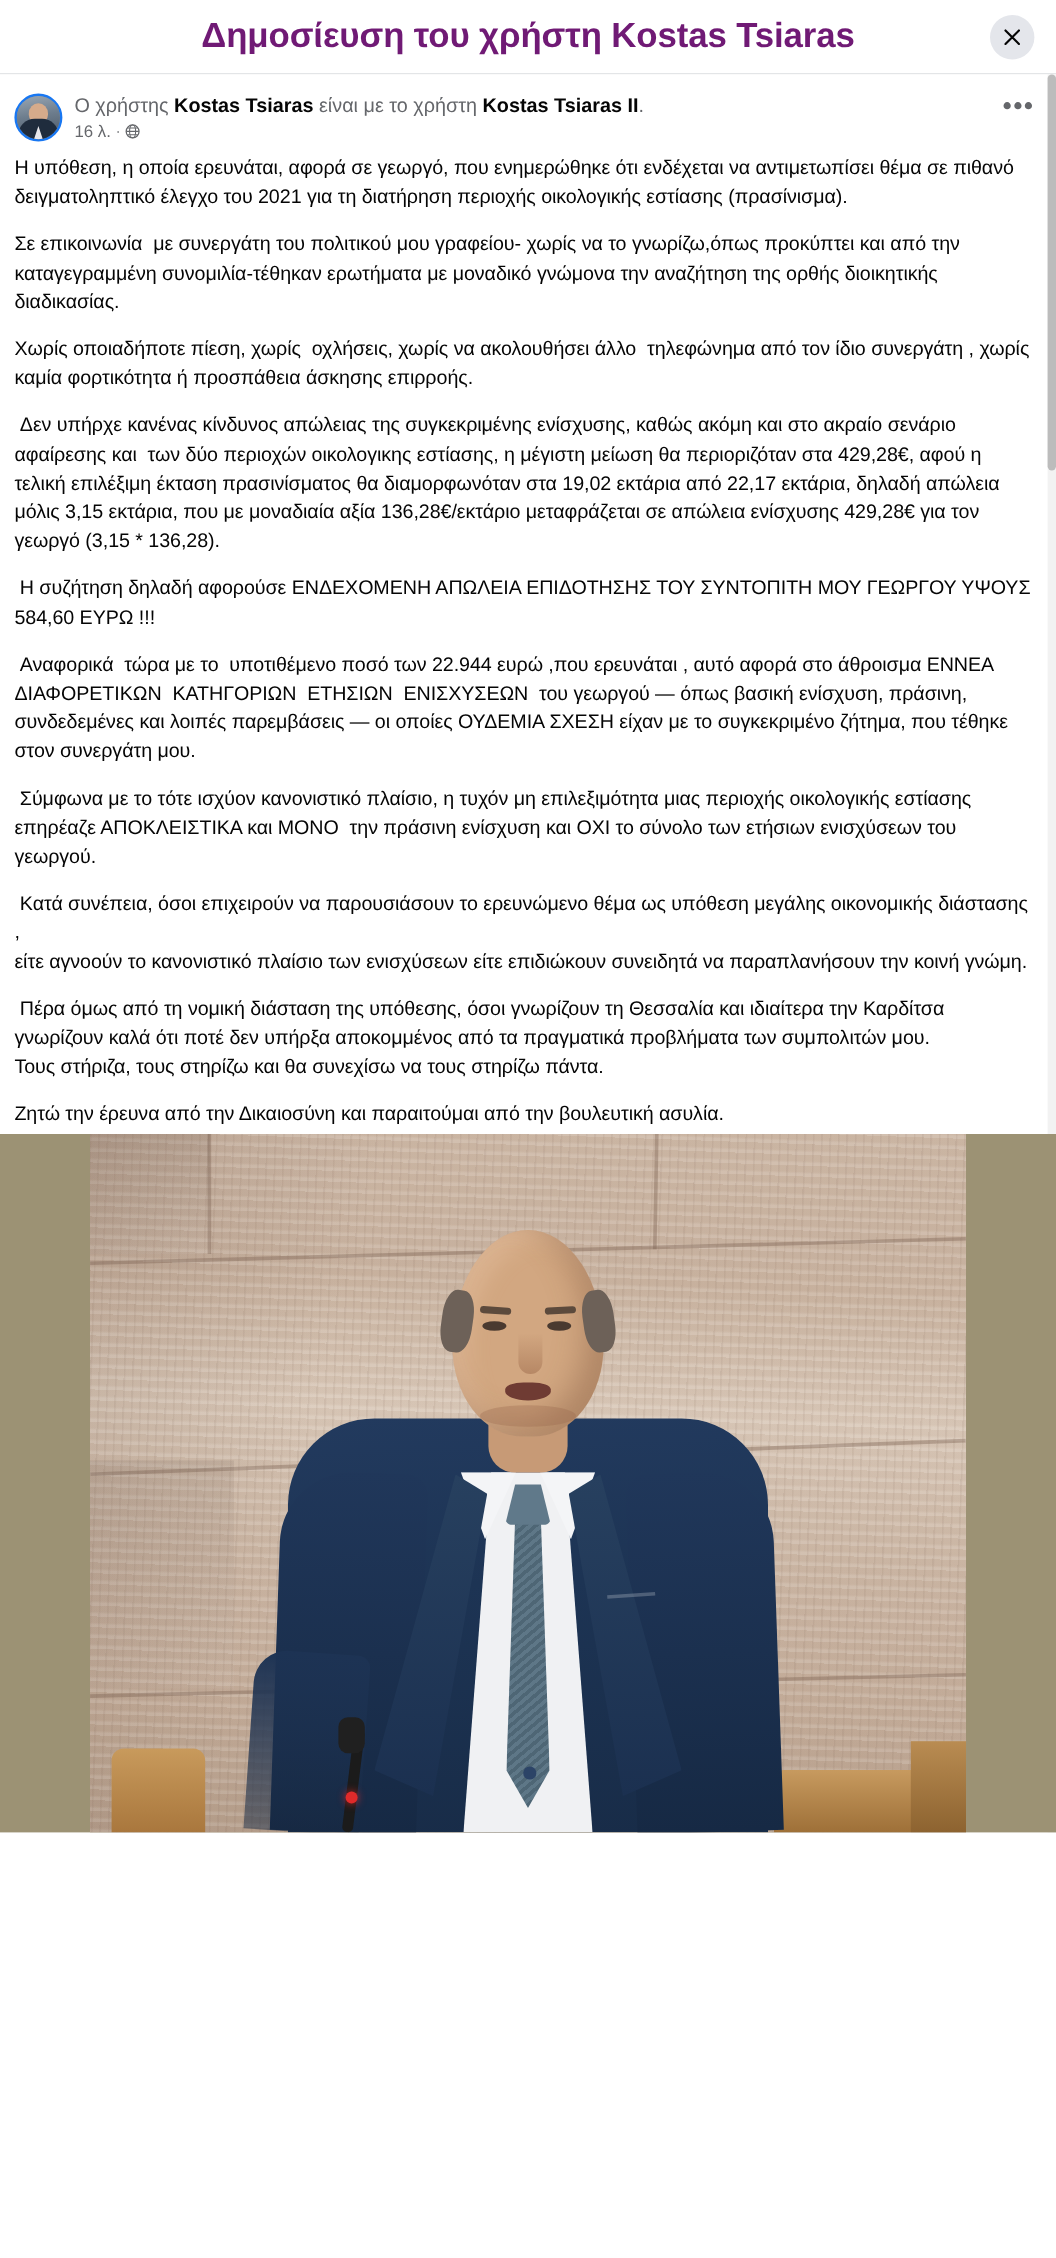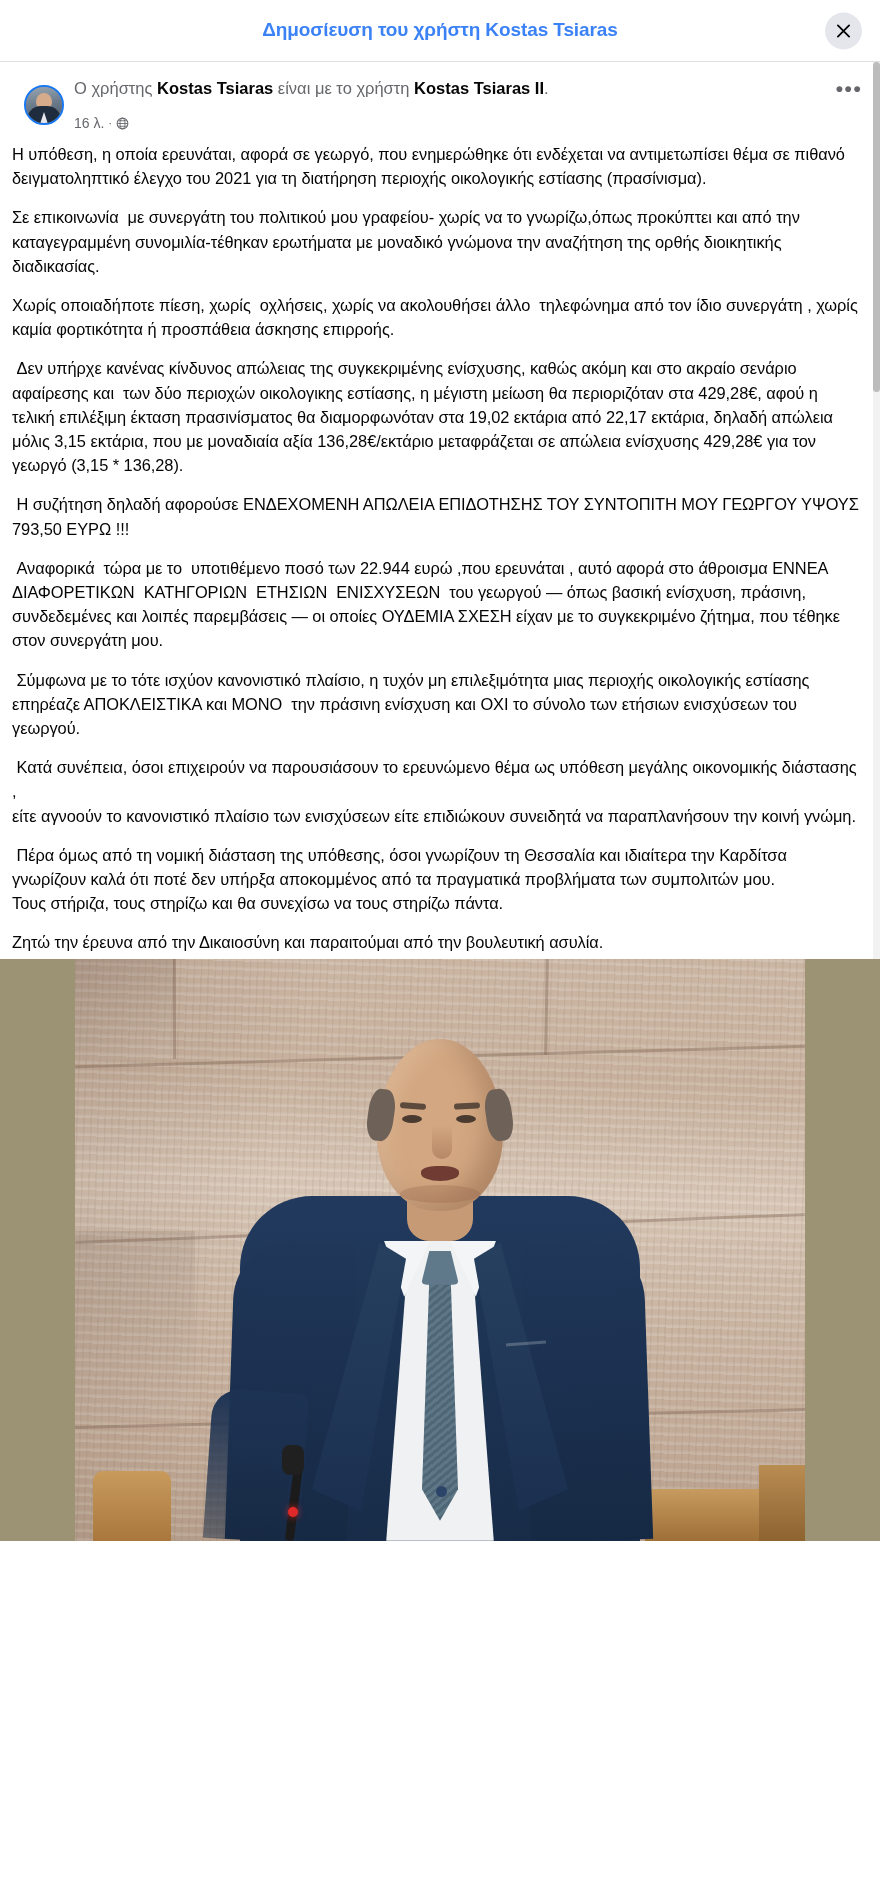--- a/index.html
+++ b/index.html
@@ -23,23 +23,23 @@
     position: relative;
     height: 62px;
     background: #ffffff;
     border-bottom: 1px solid #dddfe2;
     display: flex;
     align-items: center;
     justify-content: center;
   }
 
   .dialog-title {
-    font-size: 19px;
+    font-size: 29px;
     font-weight: 700;
-    color: #3b82f6;
+    color: #701a75;
     letter-spacing: -0.1px;
     text-align: center;
     padding: 0 60px;
     line-height: 1.2;
   }
 
   .close-button {
     position: absolute;
     right: 18px;
     top: 50%;
@@ -80,22 +80,22 @@
     right: 0;
     width: 7px;
     height: 330px;
     background: #bcbcbc;
     border-radius: 4px;
   }
 
   
   .post-header {
     display: flex;
-    align-items: center;
-    padding: 12px 14px 2px 24px;
+    align-items: flex-start;
+    padding: 12px 14px 2px 12px;
     position: relative;
   }
 
   .avatar {
     width: 40px;
     height: 40px;
     min-width: 40px;
     border-radius: 50%;
     overflow: hidden;
     border: 2px solid #1877f2;
@@ -149,21 +149,21 @@
   .author-line .name {
     color: #050505;
     font-weight: 700;
     cursor: pointer;
   }
 
   .meta-line {
     display: flex;
     align-items: center;
     gap: 4px;
-    margin-top: 15px;
+    margin-top: 1px;
     font-size: 14px;
     color: #65676b;
     line-height: 18px;
   }
   .meta-line .timestamp { cursor: pointer; }
   .meta-dot { font-size: 12px; line-height: 1; }
   .globe-icon { display: inline-flex; align-items: center; }
 
   .more-button {
     position: absolute;
@@ -537,21 +537,21 @@
     </div>
 
     <button class="more-button">•••</button>
   </div>
 
   <div class="post-body">
     <p>Η υπόθεση, η οποία ερευνάται, αφορά σε γεωργό, που ενημερώθηκε ότι ενδέχεται να αντιμετωπίσει θέμα σε πιθανό δειγματοληπτικό έλεγχο του 2021 για τη διατήρηση περιοχής οικολογικής εστίασης (πρασίνισμα).</p>
     <p>Σε επικοινωνία  με συνεργάτη του πολιτικού μου γραφείου- χωρίς να το γνωρίζω,όπως προκύπτει και από την καταγεγραμμένη συνομιλία-τέθηκαν ερωτήματα με μοναδικό γνώμονα την αναζήτηση της ορθής διοικητικής διαδικασίας.</p>
     <p>Χωρίς οποιαδήποτε πίεση, χωρίς  οχλήσεις, χωρίς να ακολουθήσει άλλο  τηλεφώνημα από τον ίδιο συνεργάτη , χωρίς καμία φορτικότητα ή προσπάθεια άσκησης επιρροής.</p>
     <p> Δεν υπήρχε κανένας κίνδυνος απώλειας της συγκεκριμένης ενίσχυσης, καθώς ακόμη και στο ακραίο σενάριο αφαίρεσης και  των δύο περιοχών οικολογικης εστίασης, η μέγιστη μείωση θα περιοριζόταν στα 429,28€, αφού η τελική επιλέξιμη έκταση πρασινίσματος θα διαμορφωνόταν στα 19,02 εκτάρια από 22,17 εκτάρια, δηλαδή απώλεια μόλις 3,15 εκτάρια, που με μοναδιαία αξία 136,28€/εκτάριο μεταφράζεται σε απώλεια ενίσχυσης 429,28€ για τον γεωργό (3,15 * 136,28).</p>
-    <p> Η συζήτηση δηλαδή αφορούσε ΕΝΔΕΧΟΜΕΝΗ ΑΠΩΛΕΙΑ ΕΠΙΔΟΤΗΣΗΣ ΤΟΥ ΣΥΝΤΟΠΙΤΗ ΜΟΥ ΓΕΩΡΓΟΥ ΥΨΟΥΣ 793,50 ΕΥΡΩ !!!</p>
+    <p> Η συζήτηση δηλαδή αφορούσε ΕΝΔΕΧΟΜΕΝΗ ΑΠΩΛΕΙΑ ΕΠΙΔΟΤΗΣΗΣ ΤΟΥ ΣΥΝΤΟΠΙΤΗ ΜΟΥ ΓΕΩΡΓΟΥ ΥΨΟΥΣ 584,60 ΕΥΡΩ !!!</p>
     <p> Αναφορικά  τώρα με το  υποτιθέμενο ποσό των 22.944 ευρώ ,που ερευνάται , αυτό αφορά στο άθροισμα ΕΝΝΕΑ ΔΙΑΦΟΡΕΤΙΚΩΝ  ΚΑΤΗΓΟΡΙΩΝ  ΕΤΗΣΙΩΝ  ΕΝΙΣΧΥΣΕΩΝ  του γεωργού — όπως βασική ενίσχυση, πράσινη, συνδεδεμένες και λοιπές παρεμβάσεις — οι οποίες ΟΥΔΕΜΙΑ ΣΧΕΣΗ είχαν με το συγκεκριμένο ζήτημα, που τέθηκε στον συνεργάτη μου.</p>
     <p> Σύμφωνα με το τότε ισχύον κανονιστικό πλαίσιο, η τυχόν μη επιλεξιμότητα μιας περιοχής οικολογικής εστίασης επηρέαζε ΑΠΟΚΛΕΙΣΤΙΚΑ και ΜΟΝΟ  την πράσινη ενίσχυση και ΟΧΙ το σύνολο των ετήσιων ενισχύσεων του γεωργού.</p>
     <p> Κατά συνέπεια, όσοι επιχειρούν να παρουσιάσουν το ερευνώμενο θέμα ως υπόθεση μεγάλης οικονομικής διάστασης ,
 είτε αγνοούν το κανονιστικό πλαίσιο των ενισχύσεων είτε επιδιώκουν συνειδητά να παραπλανήσουν την κοινή γνώμη.</p>
     <p> Πέρα όμως από τη νομική διάσταση της υπόθεσης, όσοι γνωρίζουν τη Θεσσαλία και ιδιαίτερα την Καρδίτσα γνωρίζουν καλά ότι ποτέ δεν υπήρξα αποκομμένος από τα πραγματικά προβλήματα των συμπολιτών μου.
 Τους στήριζα, τους στηρίζω και θα συνεχίσω να τους στηρίζω πάντα.</p>
     <p>Ζητώ την έρευνα από την Δικαιοσύνη και παραιτούμαι από την βουλευτική ασυλία.</p>
   </div>
 
   <div class="post-photo">

